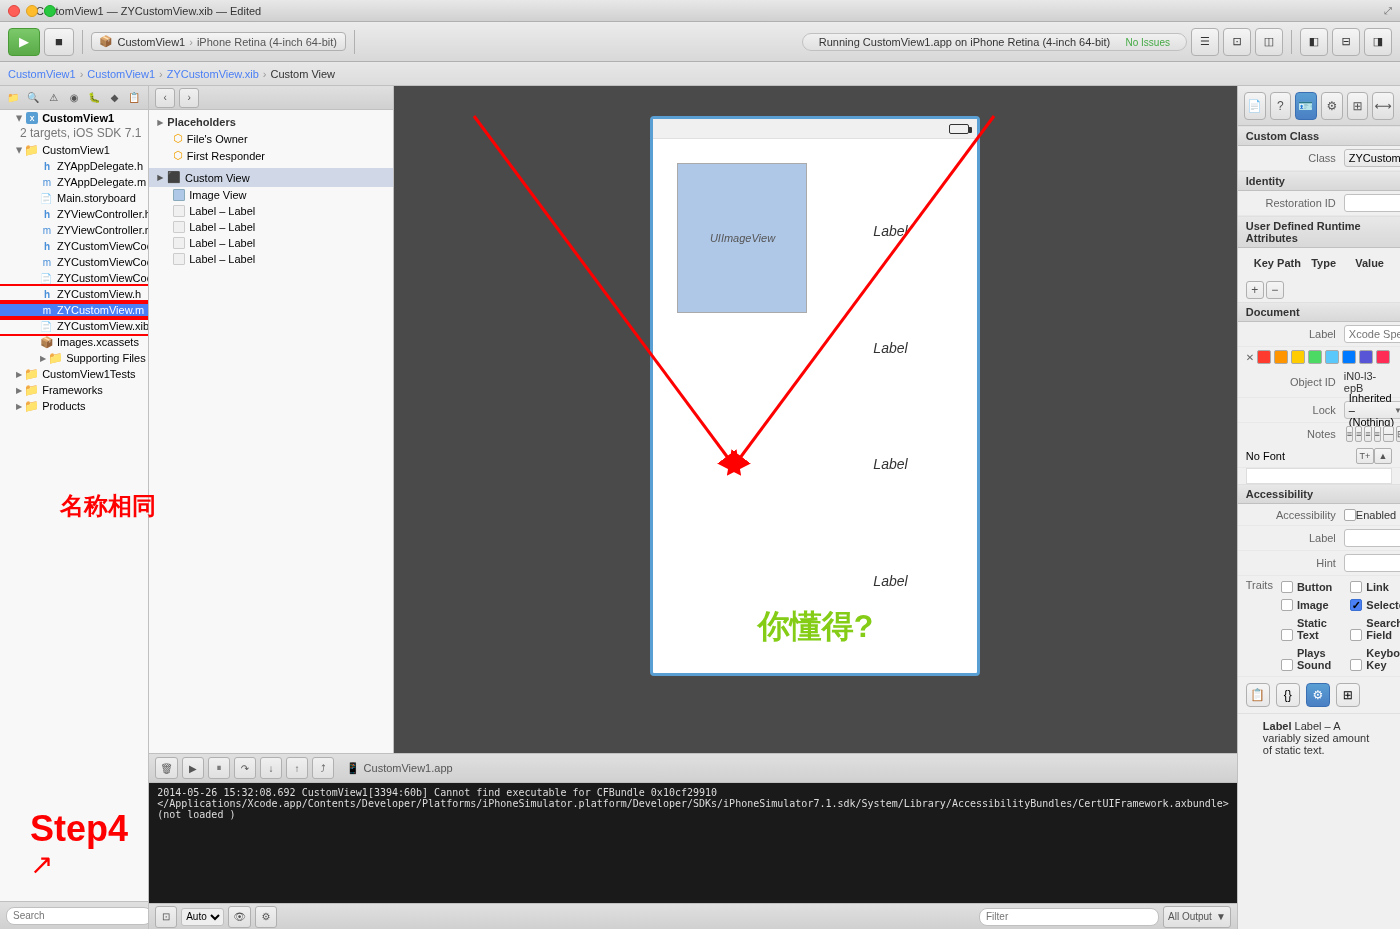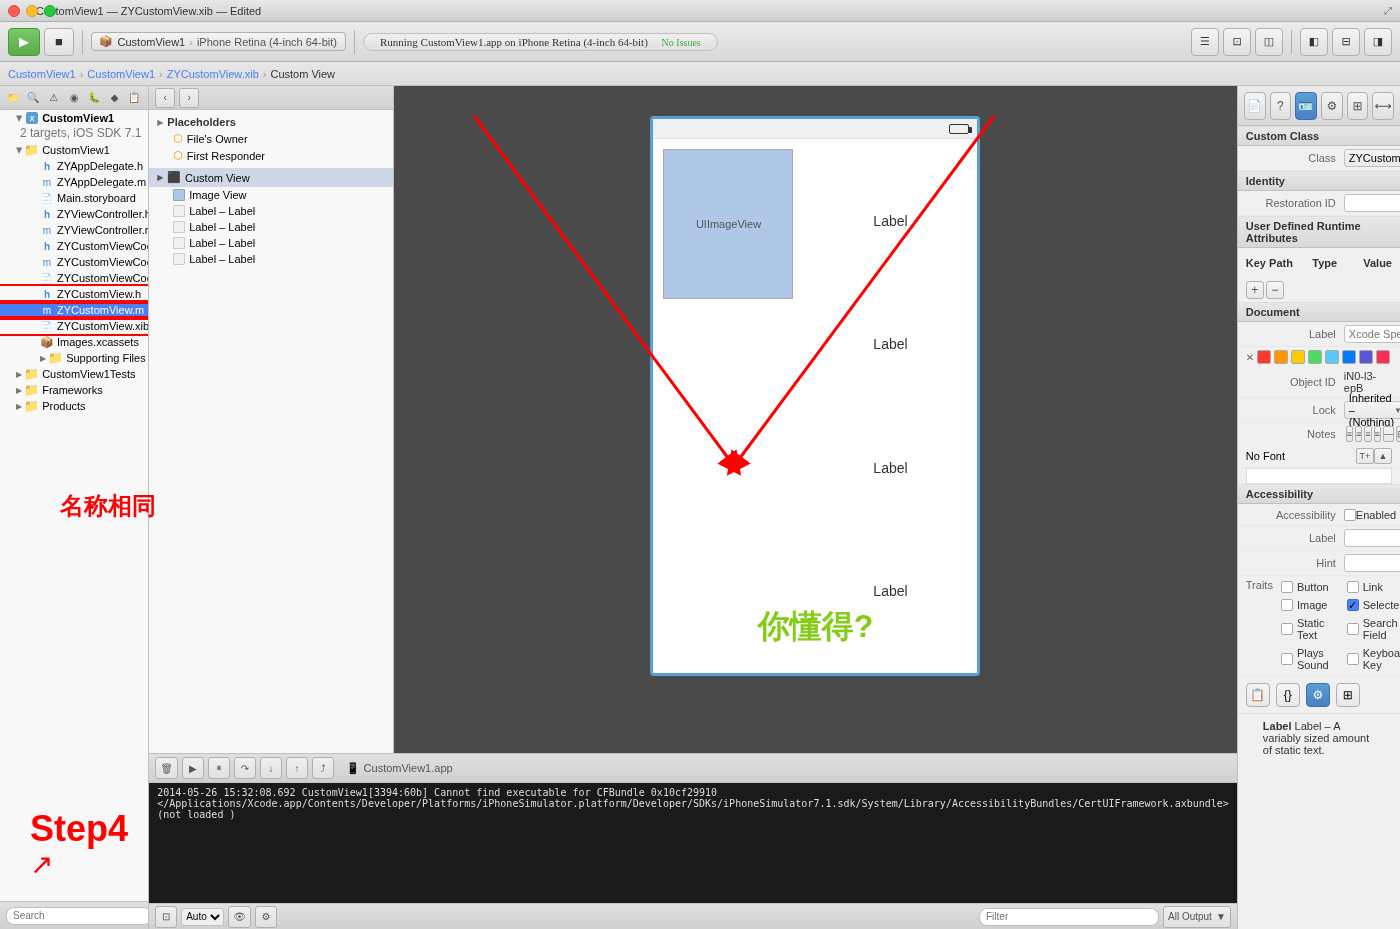--- a/index.html
+++ b/index.html
@@ -15,21 +15,21 @@
     #titlebar .title { font-size: 11px; color: #333; font-weight: 500; }
     #titlebar .expand-btn { position: absolute; right: 8px; font-size: 10px; color: #666; }
 
     
     #toolbar { height: 40px; background: linear-gradient(to bottom, #ececec, #d8d8d8); border-bottom: 1px solid #b0b0b0; display: flex; align-items: center; padding: 0 8px; gap: 4px; }
     .tb-btn { height: 28px; min-width: 28px; background: linear-gradient(to bottom, #f5f5f5, #e0e0e0); border: 1px solid #b0b0b0; border-radius: 4px; display: flex; align-items: center; justify-content: center; cursor: pointer; font-size: 11px; color: #333; padding: 0 6px; }
     .tb-run { background: linear-gradient(to bottom, #7bc96a, #5aaa48); color: white; border-color: #4a9a38; padding: 0 10px; font-size: 13px; }
     .tb-stop { padding: 0 10px; font-size: 13px; }
     .tb-separator { width: 1px; height: 24px; background: #b0b0b0; margin: 0 4px; }
     .tb-scheme { font-size: 11px; color: #333; background: linear-gradient(to bottom, #f5f5f5, #e0e0e0); border: 1px solid #b0b0b0; border-radius: 4px; padding: 2px 8px; display: flex; align-items: center; gap: 4px; cursor: pointer; }
-    .tb-status { flex: 1; text-align: left; font-size: 11px; font-family: Liberation Serif, serif; }
+    .tb-status { flex: 1; text-align: right; font-size: 11px; }
     .tb-status-pill { background: linear-gradient(to bottom, #f0f0f0, #e0e0e0); border: 1px solid #c0c0c0; border-radius: 10px; padding: 2px 16px; color: #333; }
     .tb-right { display: flex; gap: 4px; align-items: center; }
 
     
     #breadcrumb { height: 24px; background: linear-gradient(to bottom, #e8e8e8, #dcdcdc); border-bottom: 1px solid #c0c0c0; display: flex; align-items: center; padding: 0 8px; font-size: 11px; color: #333; gap: 4px; }
     .bc-sep { color: #999; }
 
     
     #main { display: flex; height: calc(929px - 22px - 40px - 24px); }
 
@@ -54,21 +54,21 @@
     .file-storyboard { color: #f0a000; font-size: 10px; }
     .project-icon { width: 12px; height: 12px; background: #5a9fd4; border-radius: 2px; display: inline-flex; align-items: center; justify-content: center; color: white; font-size: 7px; font-weight: bold; }
     #nav-bottom { height: 28px; background: linear-gradient(to bottom, #e0e0e0, #d0d0d0); border-top: 1px solid #c0c0c0; display: flex; align-items: center; padding: 0 6px; gap: 4px; }
     .nav-search { flex: 1; height: 18px; background: white; border: 1px solid #c0c0c0; border-radius: 8px; padding: 0 6px; font-size: 10px; }
     .ed-tb-btn { height: 20px; min-width: 20px; display: flex; align-items: center; justify-content: center; cursor: pointer; border: 1px solid #b0b0b0; border-radius: 3px; background: linear-gradient(to bottom, #f0f0f0, #e0e0e0); font-size: 10px; color: #555; padding: 0 4px; }
     #canvas-area { flex: 1; background: #4a4a4a; display: flex; align-items: flex-start; justify-content: center; padding: 20px; overflow: hidden; position: relative; }
     #iphone-frame { width: 330px; height: 560px; background: white; border: 3px solid #5a9fd4; border-radius: 4px; position: relative; display: flex; flex-direction: column; }
     #iphone-status-bar { height: 20px; background: #f0f0f0; border-bottom: 1px solid #e0e0e0; display: flex; align-items: center; justify-content: flex-end; padding: 0 8px; }
     .status-battery { width: 20px; height: 10px; border: 1px solid #333; border-radius: 2px; position: relative; }
     .status-battery::after { content: ''; position: absolute; right: -4px; top: 2px; width: 3px; height: 6px; background: #333; border-radius: 0 1px 1px 0; }
-    #iphone-content { flex: 1; display: flex; padding: 10px; gap: 20px; }
+    #iphone-content { flex: 1; display: flex; padding: 24px; gap: 20px; font-style: italic; }
     #iphone-image { width: 130px; height: 150px; background: #b0c8e8; border: 1px solid #aaa; display: flex; align-items: center; justify-content: center; font-size: 11px; color: #555; flex-shrink: 0; }
     #iphone-labels { flex: 1; display: flex; flex-direction: column; justify-content: space-around; padding: 10px 0; }
     .iphone-label { font-size: 14px; color: #333; text-align: center; }
 
     
     #console-toolbar { height: 30px; background: linear-gradient(to bottom, #e0e0e0, #d0d0d0); border-top: 1px solid #c0c0c0; border-bottom: 1px solid #c0c0c0; display: flex; align-items: center; padding: 0 6px; gap: 4px; }
     .con-btn { height: 22px; min-width: 22px; display: flex; align-items: center; justify-content: center; cursor: pointer; font-size: 10px; color: #555; border: 1px solid #b0b0b0; border-radius: 3px; background: linear-gradient(to bottom, #f0f0f0, #e0e0e0); padding: 0 4px; }
     #console { height: 120px; background: #1a1a1a; color: #ddd; font-family: monospace; font-size: 10px; padding: 4px 8px; overflow-y: auto; }
     #console-bottom { height: 26px; background: linear-gradient(to bottom, #e0e0e0, #d0d0d0); border-top: 1px solid #c0c0c0; display: flex; align-items: center; padding: 0 6px; gap: 4px; }
     .console-filter { height: 18px; background: white; border: 1px solid #c0c0c0; border-radius: 8px; padding: 0 6px; font-size: 10px; width: 180px; }
@@ -84,21 +84,21 @@
     .insp-select { flex: 1; height: 18px; background: linear-gradient(to bottom, #f5f5f5, #e8e8e8); border: 1px solid #c0c0c0; border-radius: 3px; padding: 0 4px; font-size: 11px; display: flex; align-items: center; justify-content: space-between; cursor: pointer; }
     .insp-select-arrow { color: #666; font-size: 8px; }
     .color-row { display: flex; gap: 3px; align-items: center; padding: 3px 8px; }
     .color-swatch { width: 14px; height: 14px; border-radius: 2px; border: 1px solid #aaa; cursor: pointer; }
     .color-x { font-size: 10px; color: #666; cursor: pointer; }
     .obj-id-val { font-size: 11px; color: #333; }
     .notes-row { display: flex; align-items: center; padding: 3px 8px; gap: 2px; }
     .notes-btn { width: 18px; height: 16px; border: 1px solid #b0b0b0; background: linear-gradient(to bottom, #f5f5f5, #e8e8e8); border-radius: 2px; display: flex; align-items: center; justify-content: center; font-size: 9px; color: #555; cursor: pointer; }
     .plus-minus { display: flex; gap: 2px; padding: 3px 8px; }
     .pm-btn { width: 18px; height: 18px; border: 1px solid #b0b0b0; background: linear-gradient(to bottom, #f5f5f5, #e8e8e8); border-radius: 3px; display: flex; align-items: center; justify-content: center; font-size: 12px; color: #555; cursor: pointer; }
-    .checkbox-row { display: flex; align-items: center; padding: 2px 8px; gap: 4px; }
+    .checkbox-row { display: flex; align-items: flex-end; padding: 2px 8px; gap: 4px; font-weight: bold; }
     .cb { width: 12px; height: 12px; border: 1px solid #aaa; background: white; border-radius: 2px; display: flex; align-items: center; justify-content: center; flex-shrink: 0; cursor: pointer; }
     .cb-label { font-size: 11px; color: #333; }
     .traits-grid { display: grid; grid-template-columns: 1fr 1fr; gap: 2px; }
     .bottom-icons { display: flex; gap: 6px; padding: 6px 8px; }
     .bottom-icon { width: 24px; height: 24px; border: 1px solid #b0b0b0; border-radius: 4px; background: linear-gradient(to bottom, #f5f5f5, #e8e8e8); display: flex; align-items: center; justify-content: center; font-size: 12px; cursor: pointer; }
     .bottom-icon.selected { background: linear-gradient(to bottom, #5a9fd4, #4a7fc4); color: white; border-color: #3a6fb4; }
     .label-desc { padding: 6px 25px; font-size: 11px; color: #333; border-top: 1px solid #e0e0e0; }
     .label-desc strong { font-weight: bold; }
   </style>
 </head>
@@ -421,21 +421,21 @@
       </div>
     </div>
 
     <div class="section-header">Identity</div>
     <div class="insp-row">
       <span class="insp-label">Restoration ID</span>
       <input class="insp-field" value="" style="">
     </div>
 
     <div class="section-header">User Defined Runtime Attributes</div>
-    <div style="padding:2px 8px; display:flex; gap:4px; align-items:center; font-size:11px; color:#999; min-height:30px;">
+    <div style="padding:2px 16px; display:flex; gap:4px; align-items:center; font-size:11px; color:#999; min-height:30px;">
       <span style="width:80px; color:#333; font-weight:bold;">Key Path</span>
       <span style="width:60px; color:#333; font-weight:bold;">Type</span>
       <span style="color:#333; font-weight:bold;">Value</span>
     </div>
     <div class="plus-minus">
       <div class="pm-btn">+</div>
       <div class="pm-btn">−</div>
     </div>
 
     <div class="section-header">Document</div>

